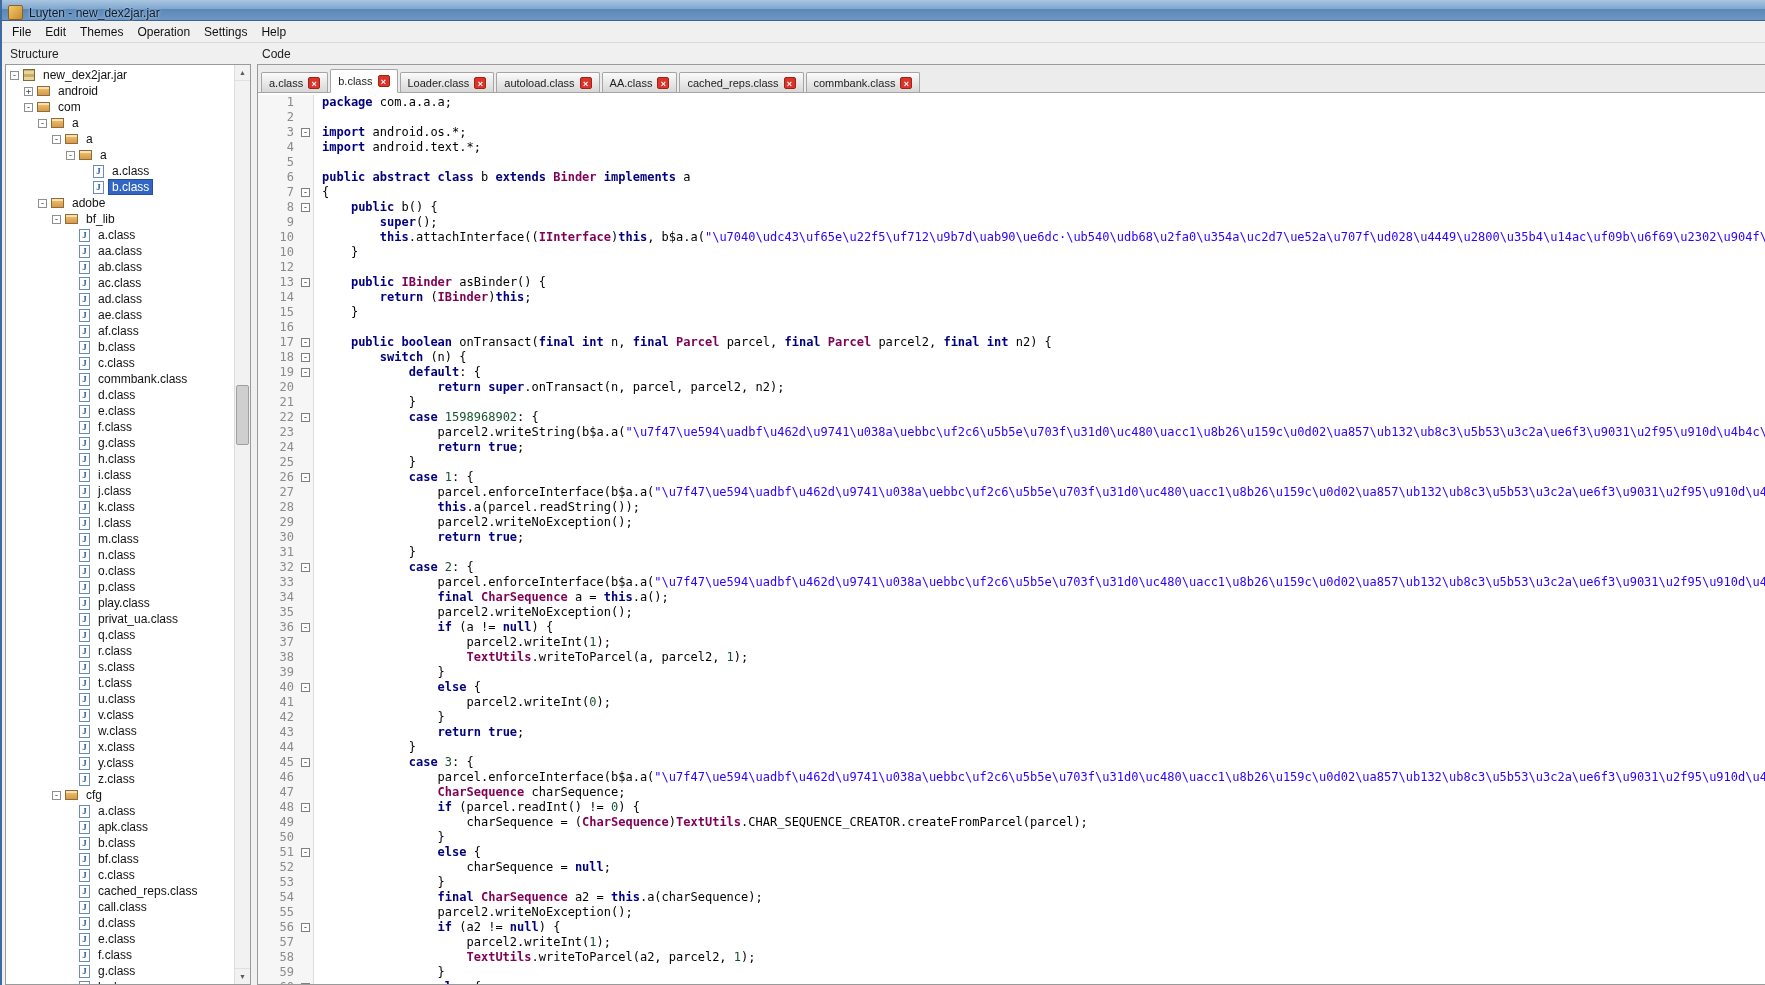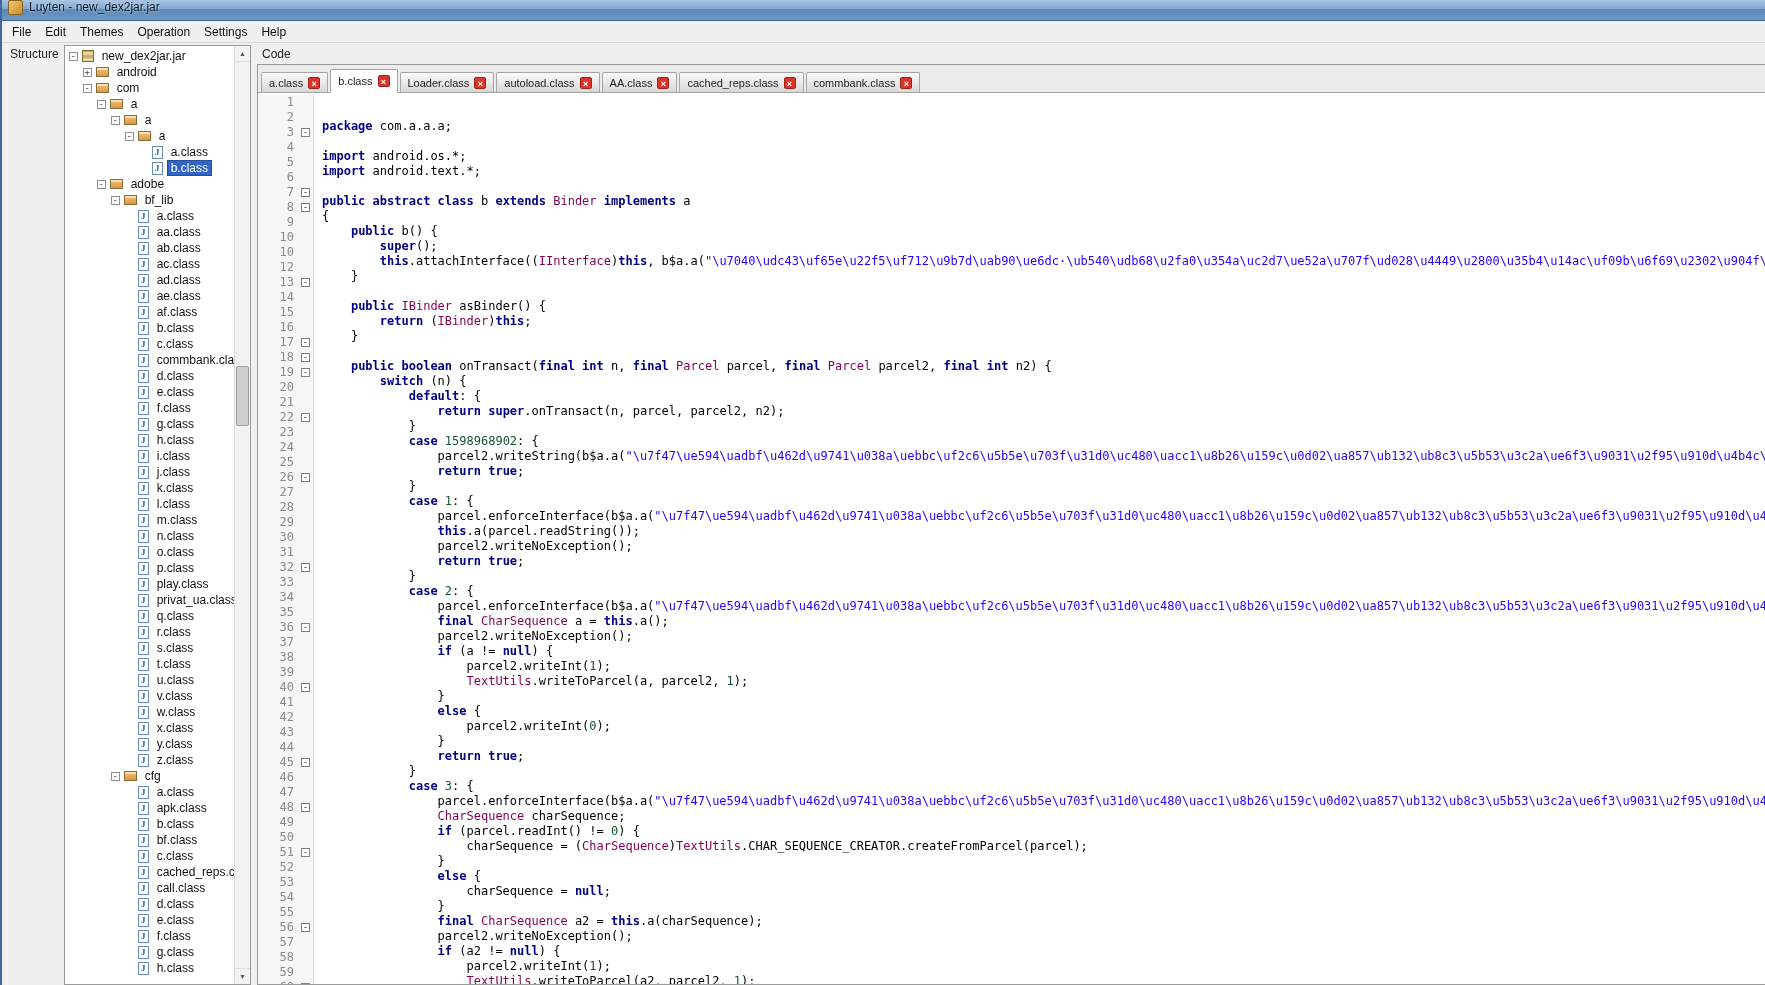--- a/index.html
+++ b/index.html
@@ -1,32 +1,32 @@
 <!DOCTYPE html>
 <html><head>
 <meta charset="utf-8">
 <style>
   html,body{margin:0;padding:0;overflow:hidden;}
   body{width:1765px;height:985px;background:#f0f0f0;font-family:"Liberation Sans",sans-serif;-webkit-font-smoothing:antialiased;}
   .window{width:1765px;height:985px;display:flex;flex-direction:column;border-left:2px solid #3d6ba0;box-sizing:border-box;}
 
   
-  .titlebar{height:20px;flex:none;display:flex;align-items:flex-start;gap:6px;padding:0 6px;
+  .titlebar{height:20px;flex:none;display:flex;align-items:flex-end;gap:6px;padding:0 6px;
     background:linear-gradient(#a9c6e2 0%,#7fa6cd 45%,#5b88b8 46%,#6e97c3 100%);
     border-bottom:1px solid #3b6390;}
   .app-icon{width:13px;height:13px;border-radius:2px;background:linear-gradient(135deg,#f3c96d,#c98a2e);border:1px solid #8a6220;flex:none;}
   .title-text{font-size:12px;color:#0b1a2a;text-shadow:0 0 3px #d5e6f6;white-space:nowrap;}
 
   
   .menubar{height:21px;flex:none;display:flex;align-items:center;background:#f0f0f0;border-bottom:1px solid #d9d9d9;padding-left:3px;}
   .menu-item{font-size:12px;color:#111;padding:6px 7px;cursor:default;}
 
   
   .main{flex:1;display:flex;min-height:0;background:#f0f0f0;}
-  .left-panel{width:246px;flex:none;display:flex;flex-direction:row;padding:2px 0 0 3px;min-height:0;}
+  .left-panel{width:246px;flex:none;display:flex;flex-direction:column;padding:2px 0 0 3px;min-height:0;}
   .panel-label{font-size:12px;color:#222;padding:2px 5px 3px;flex:none;}
   .splitter{width:6px;flex:none;}
   .right-panel{flex:1;display:flex;flex-direction:column;padding-top:2px;min-width:0;min-height:0;}
 
   
   .tree-wrap{flex:1;border:1px solid #9a9a9a;background:#fff;display:flex;min-height:0;overflow:hidden;}
   .tree{flex:1;overflow:hidden;padding-top:2px;min-width:0;}
   .tree-row{height:16px;display:flex;align-items:center;font-size:12px;white-space:nowrap;color:#111;}
   .expander{width:9px;height:9px;border:1px solid #8f8f8f;background:#fff;font-size:9px;line-height:7px;text-align:center;color:#444;margin-right:4px;flex:none;box-sizing:border-box;font-family:"DejaVu Sans Mono",monospace;}
   .expander.none{border:none;background:transparent;}
@@ -54,23 +54,23 @@
     background:linear-gradient(#fbfbfb,#d7d7d7);white-space:nowrap;}
   .tab.active{height:22px;background:#fff;position:relative;z-index:2;margin-bottom:-1px;border-bottom:1px solid #fff;}
   .tab-close{width:12px;height:12px;flex:none;background:#d9352a;color:#fff;font-size:9px;font-weight:bold;line-height:12px;text-align:center;border-radius:2px;border:1px solid #a32218;box-sizing:border-box;}
 
   
   .code-area{flex:1;overflow:hidden;background:#fff;font-family:"DejaVu Sans Mono","Liberation Mono",monospace;font-size:12px;padding-top:2px;}
   .code-row{display:flex;height:15px;line-height:15px;white-space:pre;}
   .ln{width:36px;flex:none;text-align:right;padding-right:5px;color:#8a8a8a;background:#f6f6f6;}
   .foldcol{width:14px;flex:none;background:#f6f6f6;border-right:1px solid #dcdcdc;position:relative;}
   .foldbox{position:absolute;left:2px;top:3px;width:9px;height:9px;border:1px solid #7f7f7f;background:#fff;font-size:9px;line-height:7px;text-align:center;color:#333;box-sizing:border-box;}
-  .codetext{padding-left:8px;white-space:pre;margin-top:24px;}
+  .codetext{padding-left:8px;white-space:pre;}
   .tk-k{color:#000080;font-weight:bold;}
-  .tk-t{color:#7f0055;font-weight:normal;}
+  .tk-t{color:#7f0055;font-weight:bold;}
   .tk-str{color:#2a00ff;}
   .tk-num{color:#14532d;}
   .tk-p{color:#000;}
 </style>
 </head>
 <body>
 
 <div class="window">
   <div class="titlebar">
     <span class="app-icon"></span>

